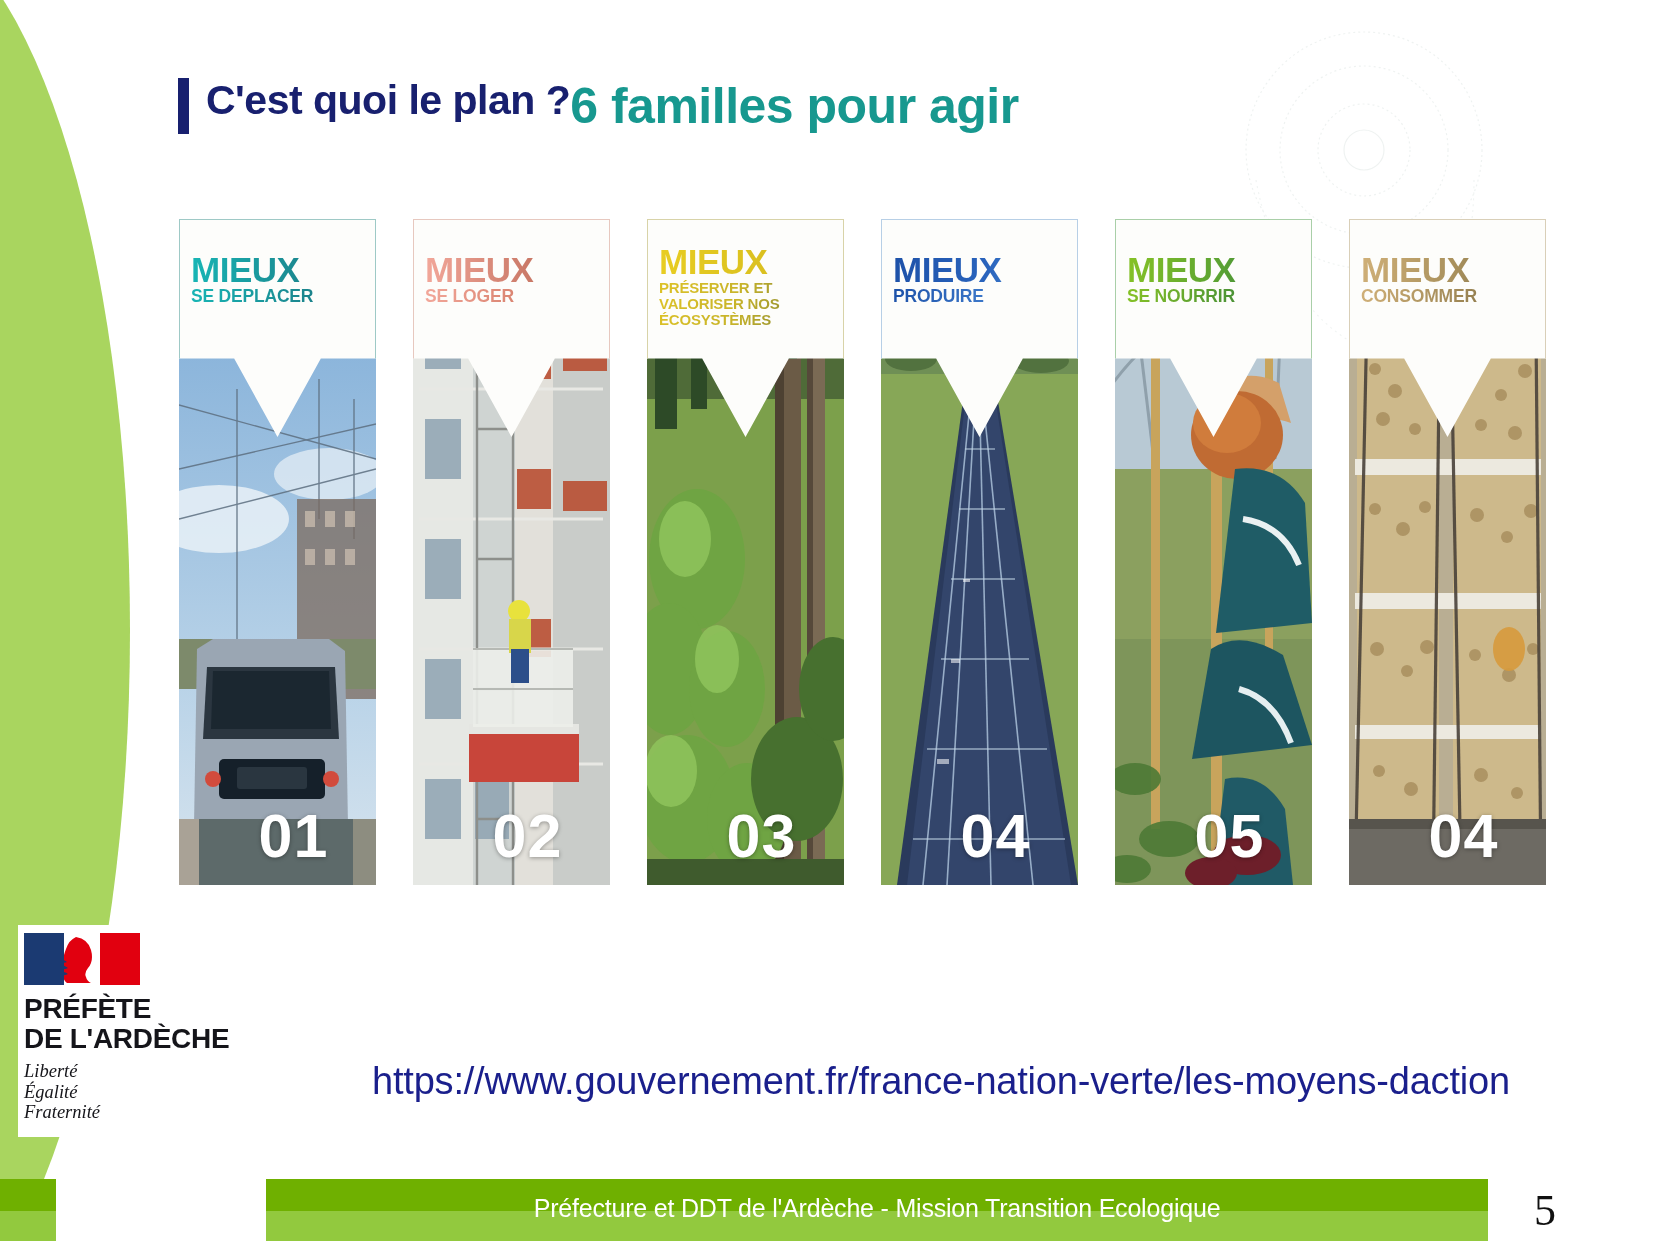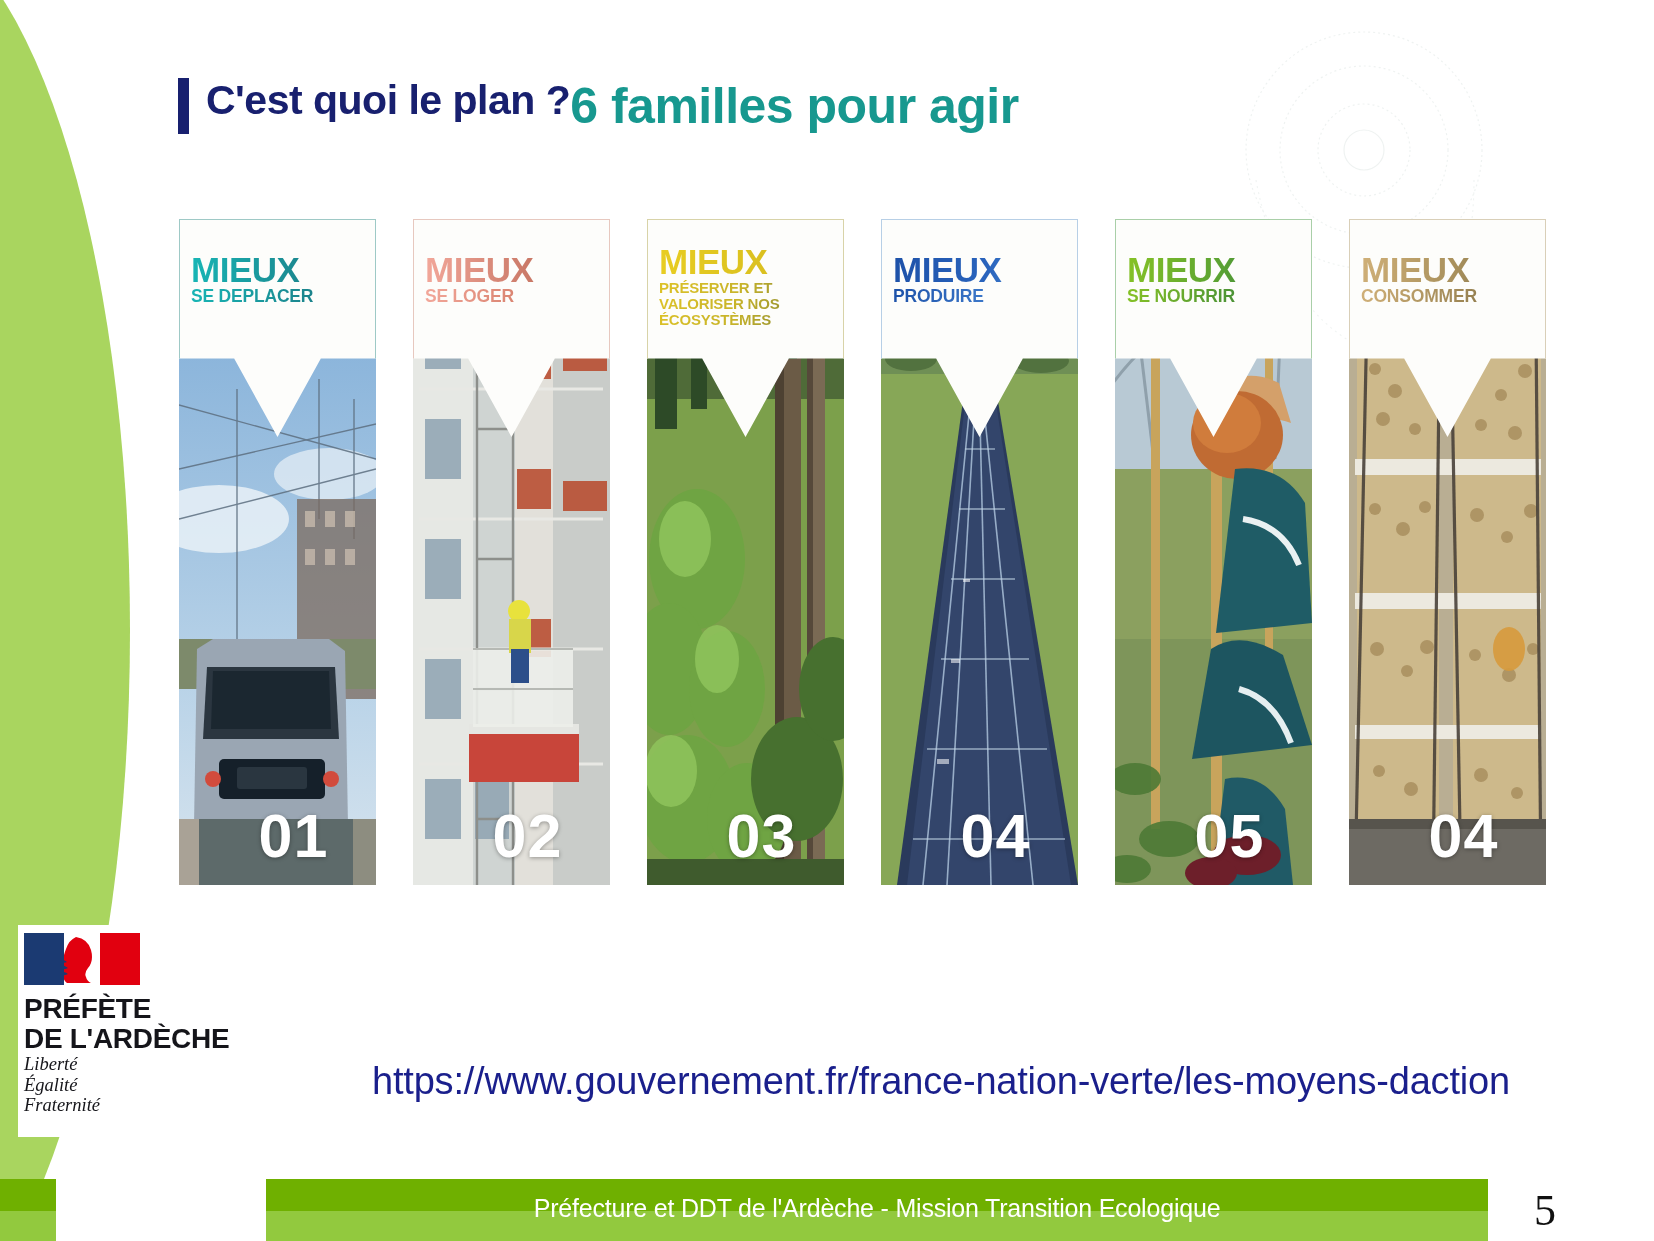--- a/index.html
+++ b/index.html
@@ -175,20 +175,21 @@
   .flag .red { width: 40px; background: #e1000f; }
   .marianne { position: absolute; left: -14px; top: 2px; }
   .logo-title {
     font-size: 28px;
     font-weight: bold;
     color: #15151a;
     line-height: 1.07;
     letter-spacing: -0.3px;
   }
   .logo-motto {
+    margin-top: 7px;
     font-family: "Liberation Serif", serif;
     font-style: italic;
     font-size: 18.5px;
     line-height: 1.12;
     color: #15151a;
   }
 
   
   .url-link {
     position: absolute;

